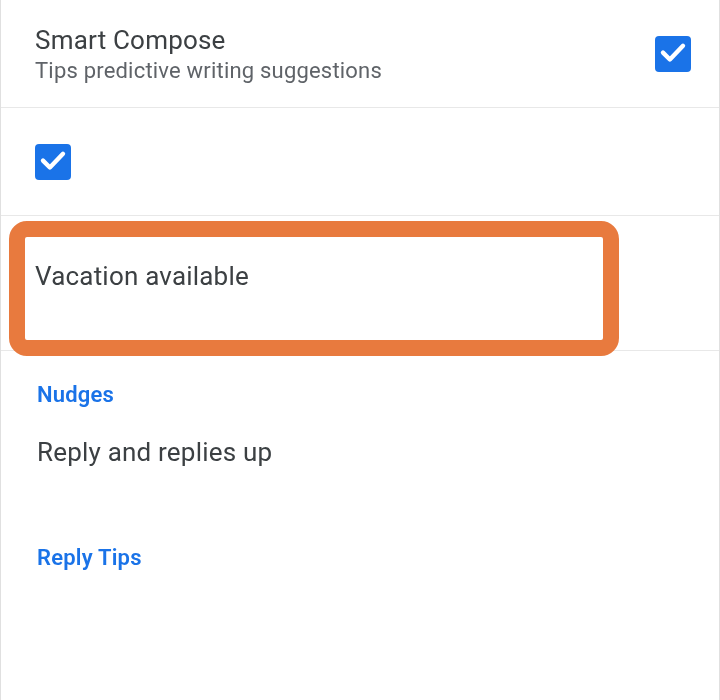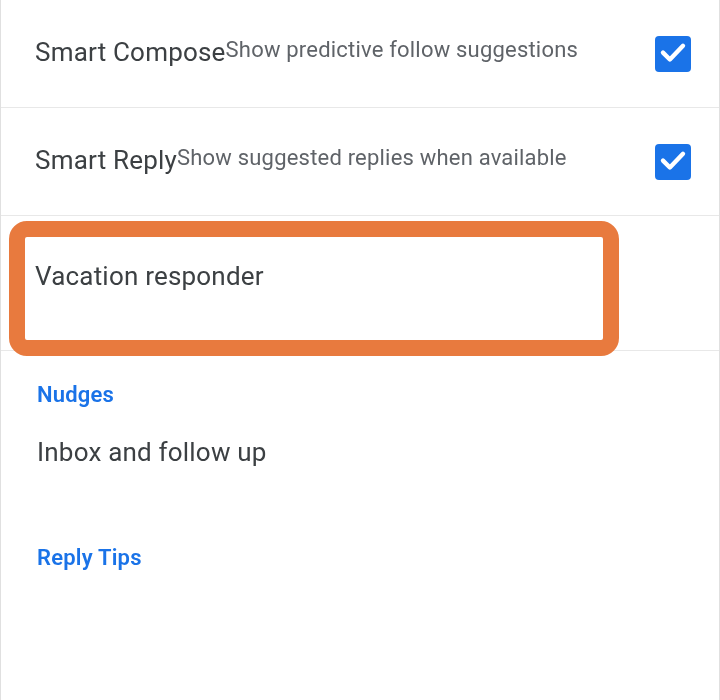--- a/index.html
+++ b/index.html
@@ -18,21 +18,21 @@
     .setting-row {
       display: flex;
       align-items: center;
       padding: 22px 28px 22px 34px;
       border-bottom: 1px solid #e8e8e8;
       min-height: 108px;
     }
     .setting-text {
       flex: 1;
       display: flex;
-      flex-direction: row;
+      flex-direction: column;
     }
     .setting-title {
       font-size: 26px;
       color: #3c4043;
       margin-bottom: 3px;
       letter-spacing: 0.2px;
     }
     .setting-subtitle {
       font-size: 22px;
       color: #5f6368;
@@ -88,54 +88,50 @@
     }
   </style>
 </head>
 <body>
 
 <div class="settings-list">
 
   <div class="setting-row">
     <div class="setting-text">
       <div class="setting-title">Smart Compose</div>
-      <div class="setting-subtitle">Show predictive follow suggestions</div>
+      <div class="setting-subtitle">Tips predictive writing suggestions</div>
     </div>
     <div class="checkbox">
       <span>
         <svg viewBox="0 0 24 24" fill="none" stroke="#ffffff" stroke-width="3.5" stroke-linecap="round" stroke-linejoin="round">
           <polyline points="4 12.5 9.5 18 20 7"></polyline>
         </svg>
       </span>
     </div>
   </div>
 
   <div class="setting-row">
-    <div class="setting-text">
-      <div class="setting-title">Smart Reply</div>
-      <div class="setting-subtitle">Show suggested replies when available</div>
-    </div>
     <div class="checkbox">
       <span>
         <svg viewBox="0 0 24 24" fill="none" stroke="#ffffff" stroke-width="3.5" stroke-linecap="round" stroke-linejoin="round">
           <polyline points="4 12.5 9.5 18 20 7"></polyline>
         </svg>
       </span>
     </div>
   </div>
 
   <div class="highlight-section">
     <div class="setting-row vacation-row">
       <div class="setting-text">
-        <div class="setting-title">Vacation responder</div>
+        <div class="setting-title">Vacation available</div>
       </div>
     </div>
     <div class="highlight-box"></div>
   </div>
 
   <div class="section-header">Nudges</div>
-  <div class="section-item">Inbox and follow up</div>
+  <div class="section-item">Reply and replies up</div>
 
   <div class="spacer"></div>
 
   <div class="section-header">Reply Tips</div>
 
 </div>
 
 </body></html>

